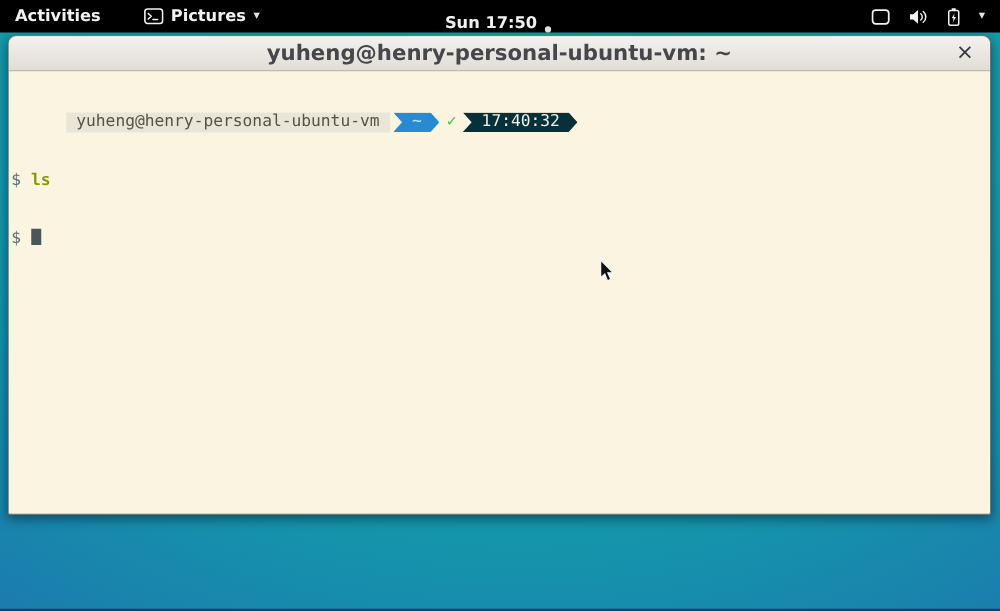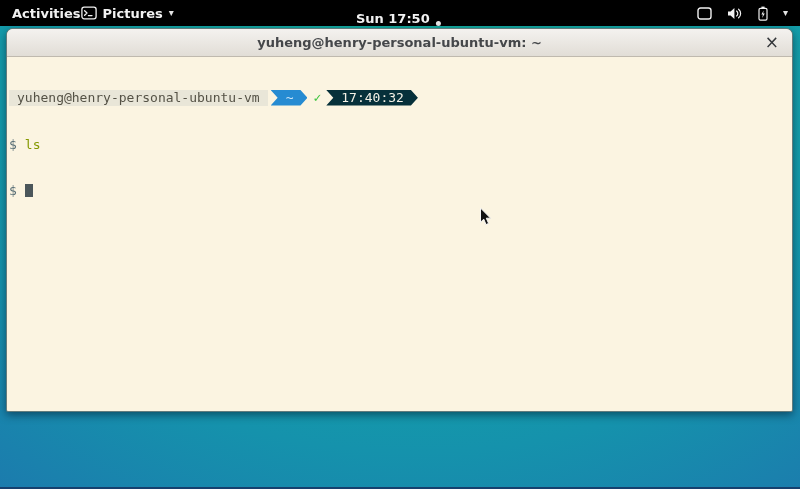--- a/index.html
+++ b/index.html
@@ -5,49 +5,49 @@
   html,body{margin:0;padding:0;background:#222;}
   .screen{position:relative;width:800px;height:489px;overflow:hidden;
     font-family:"DejaVu Sans","Liberation Sans",sans-serif;
     background:radial-gradient(115% 150% at 52% 10%, #12ab9d 0%, #13a3a8 35%, #1592ac 55%, #1f70ae 85%, #2263a8 100%);}
   .bottom-edge{position:absolute;left:0;bottom:0;width:100%;height:2px;background:#16406e;}
 
   
   .topbar{position:absolute;top:0;left:0;width:100%;height:26px;background:var(--topbar_bg);
     display:flex;align-items:center;color:#f1f1f1;font-size:13px;font-weight:700;box-sizing:border-box;padding:0 12px;}
   .tb-item{display:flex;align-items:center;gap:6px;cursor:default;}
-  .tb-activities{}
+  .tb-activities{margin-right:34px;}
   .tb-center{position:absolute;left:50%;top:0;transform:translateX(-52%);height:26px;display:flex;align-items:flex-end;gap:6px;}
   .notif-dot{width:5px;height:5px;border-radius:50%;background:#e8e8e8;display:inline-block;}
   .tb-right{margin-left:auto;display:flex;align-items:center;gap:15px;height:26px;}
   .chev{font-size:10px;line-height:1;opacity:.95;}
   .ico{display:inline-flex;align-items:center;}
 
   
   .window{position:absolute;left:6px;top:28px;width:787px;height:384px;
     border:1px solid rgba(15,60,70,.65);border-radius:7px 7px 2px 2px;
     box-shadow:0 3px 9px rgba(0,15,35,.5);box-sizing:border-box;overflow:hidden;background:var(--terminal_bg);}
   .titlebar{position:relative;height:27px;background:linear-gradient(#f4f2ef,#e1ddd6);
     border-bottom:1px solid #bfb9ae;display:flex;align-items:center;justify-content:center;}
-  .title{font-size:13px;font-weight:700;color:#45474a;}
+  .title{font-size:17px;font-weight:700;color:#45474a;}
   .close{position:absolute;right:13px;top:50%;transform:translateY(-54%);font-size:17px;line-height:1;
     color:#34373a;cursor:default;font-weight:400;}
 
   
   .term{font-family:"DejaVu Sans Mono","Liberation Mono",monospace;font-size:13px;line-height:15.5px;
     color:#586e75;padding:2px 2px;white-space:pre;}
   .term-line{white-space:pre;}
-  .seg-host{display:inline-block;background:var(--host_segment_bg);color:var(--host_text);padding:0 8px;}
+  .seg-host{display:inline-block;background:var(--host_segment_bg);color:var(--host_text);padding:0 8px;margin-left:44px;}
   .banner{display:inline-block;position:relative;padding:0 14px 0 15px;
     clip-path:polygon(0 0, calc(100% - 7px) 0, 100% 50%, calc(100% - 7px) 100%, 0 100%, 7px 50%);}
   .banner.blue{background:var(--accent_blue_segment);color:var(--cwd_text);margin-left:3px;}
   .banner.dark{background:var(--dark_segment);color:var(--time_text);}
   .check{color:var(--check_green);font-weight:700;margin:0 5px 0 6px;}
   .dollar{color:#586e75;margin-right:8px;}
-  .cmd{color:var(--command_green);}
+  .cmd{color:var(--command_green);font-weight:bold;}
   .dirs{color:var(--dir_color);}
   .cursor{display:inline-block;width:8px;height:13px;background:#4b565a;vertical-align:-2px;}
 
   
   .mouse{position:absolute;left:479px;top:207px;}
 </style>
 </head>
 <body>
 
 <div class="screen">

